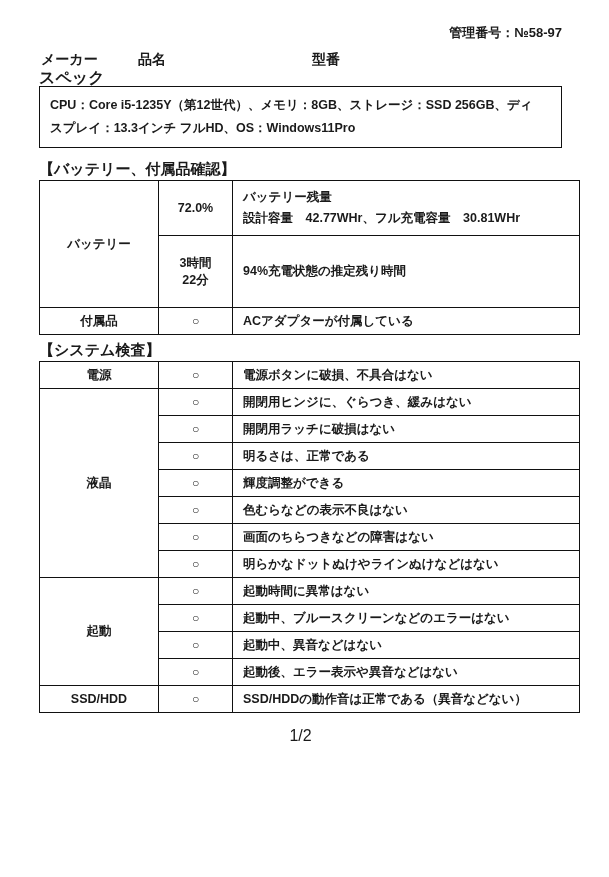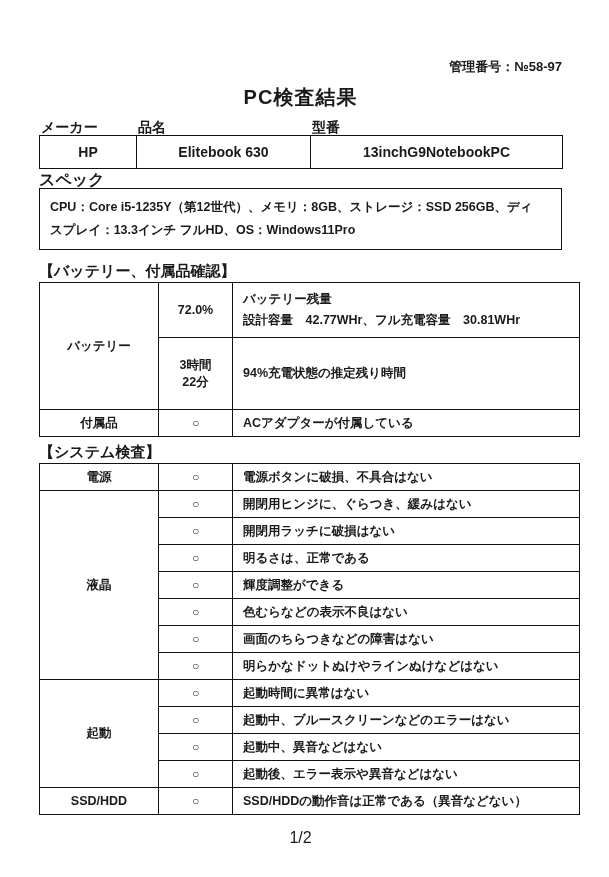--- a/index.html
+++ b/index.html
@@ -7,21 +7,21 @@
   body {
     width: 609px; height: 877px;
     font-family: "Liberation Sans", "DejaVu Sans", sans-serif;
     font-weight: 700;
     color: #1a1a1a;
     overflow: hidden;
   }
   .content { margin-left: 39px; width: 523px; }
 
   .control-number {
-    padding-top: 57px;
+    padding-top: 23px;
     text-align: right;
     font-size: 13px;
     line-height: 19px;
   }
   .doc-title {
     margin-top: 8px;
     text-align: center;
     font-size: 20px;
     line-height: 26px;
     letter-spacing: 1px;
@@ -89,37 +89,27 @@
     font-weight: 400;
   }
 </style>
 </head>
 <body>
 
 <div class="content">
 
   <div class="control-number">管理番号：№58-97</div>
 
-  <div class="doc-title">PC検査結果</div>
 
   <div class="product-labels">
     <span class="w1">メーカー</span>
     <span class="w2">品名</span>
     <span class="w3">型番</span>
   </div>
 
-  <table class="product-table">
-    <tbody>
-        <tr>
-      <td class="pc1">HP</td>
-      <td class="pc2">Elitebook 630</td>
-      <td class="pc3">13inchG9NotebookPC</td>
-    </tr>
-  </tbody>
-    </table>
 
   <div class="spec-label">スペック</div>
   <div class="spec-box">CPU：Core i5-1235Y（第12世代）、メモリ：8GB、ストレージ：SSD 256GB、ディスプレイ：13.3インチ フルHD、OS：Windows11Pro</div>
 
   <div class="section-heading battery-heading">【バッテリー、付属品確認】</div>
 
   <table class="battery-table">
     <tbody>
         <tr class="row-capacity">
       <td class="col-label" rowspan="2">バッテリー</td>

